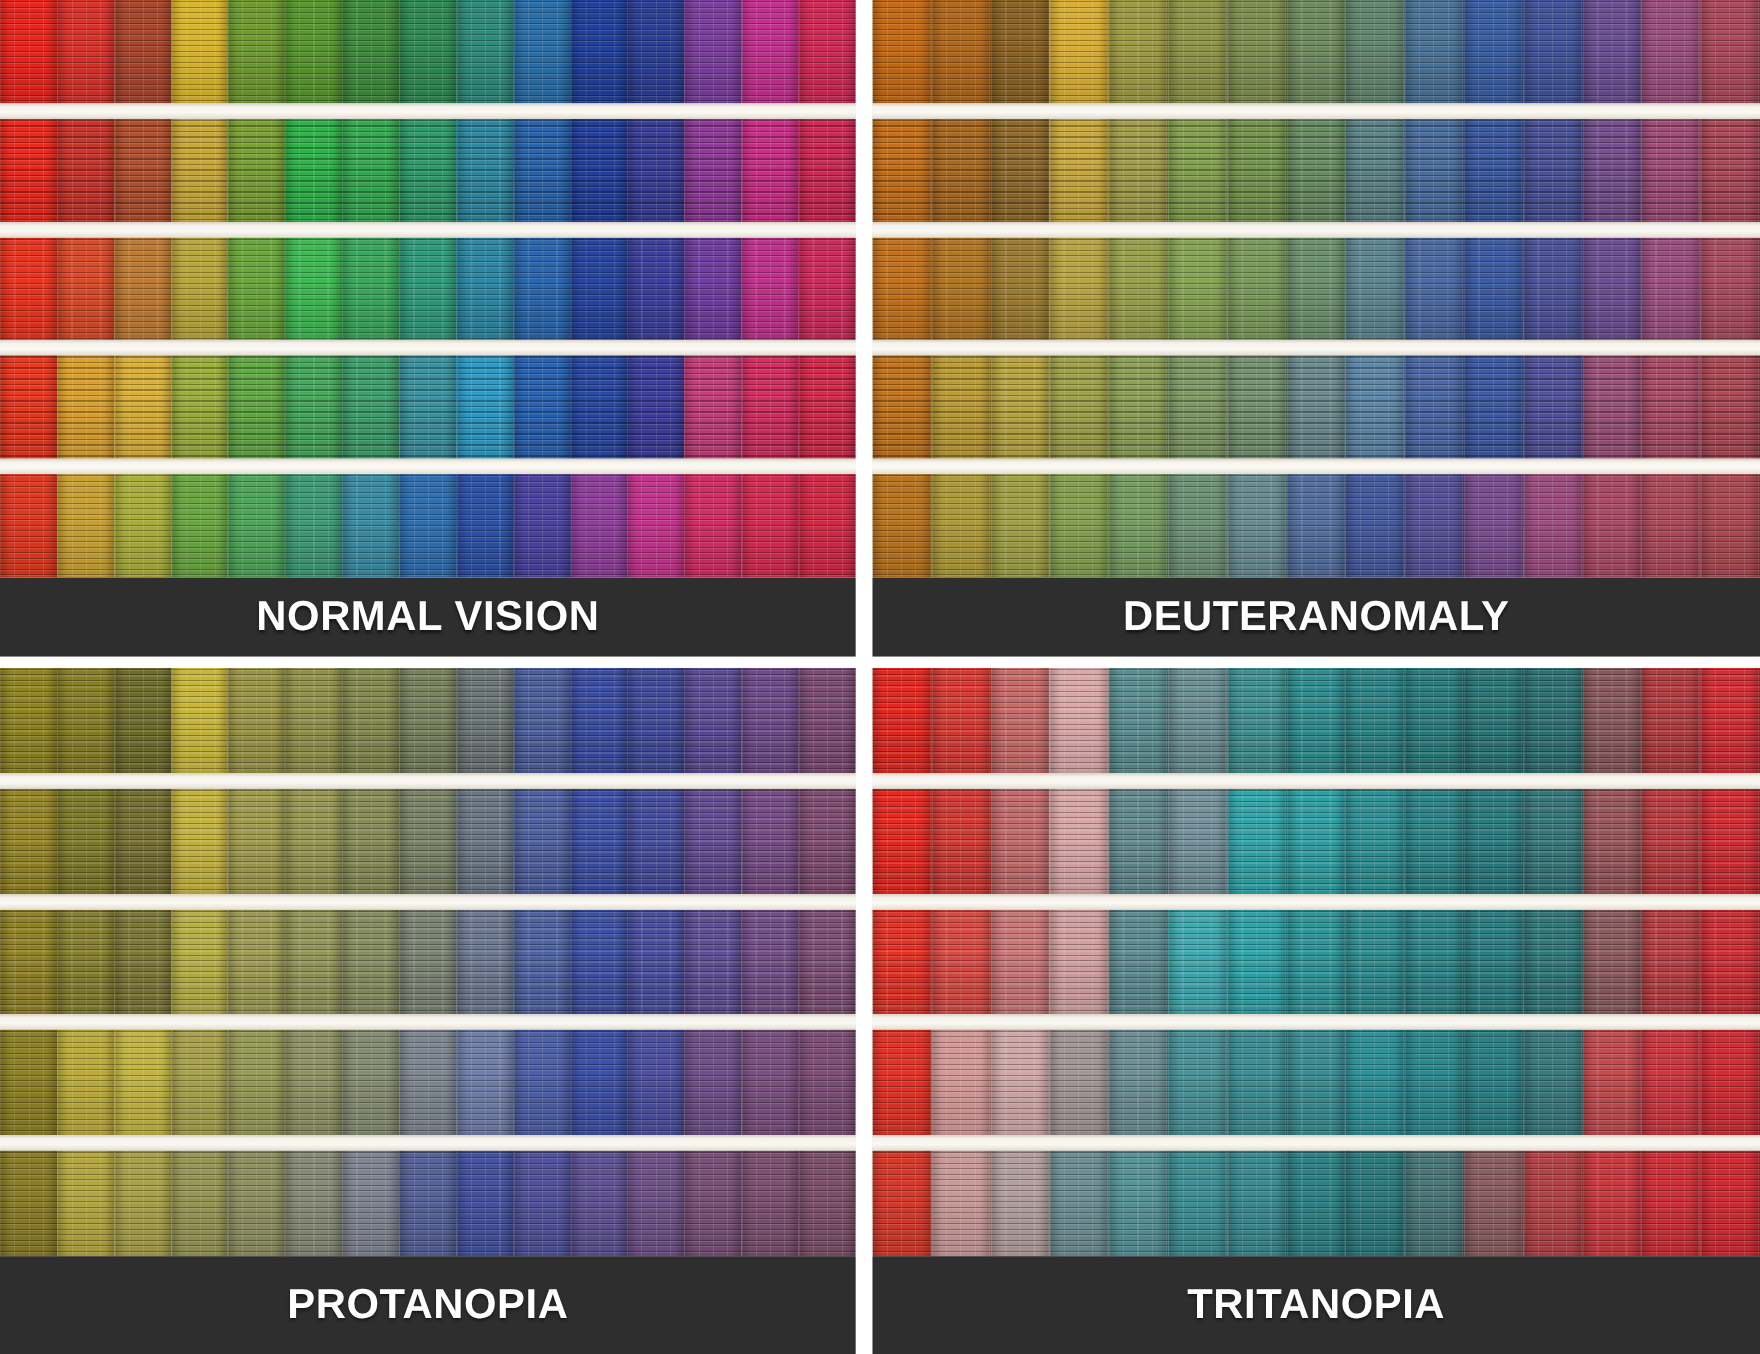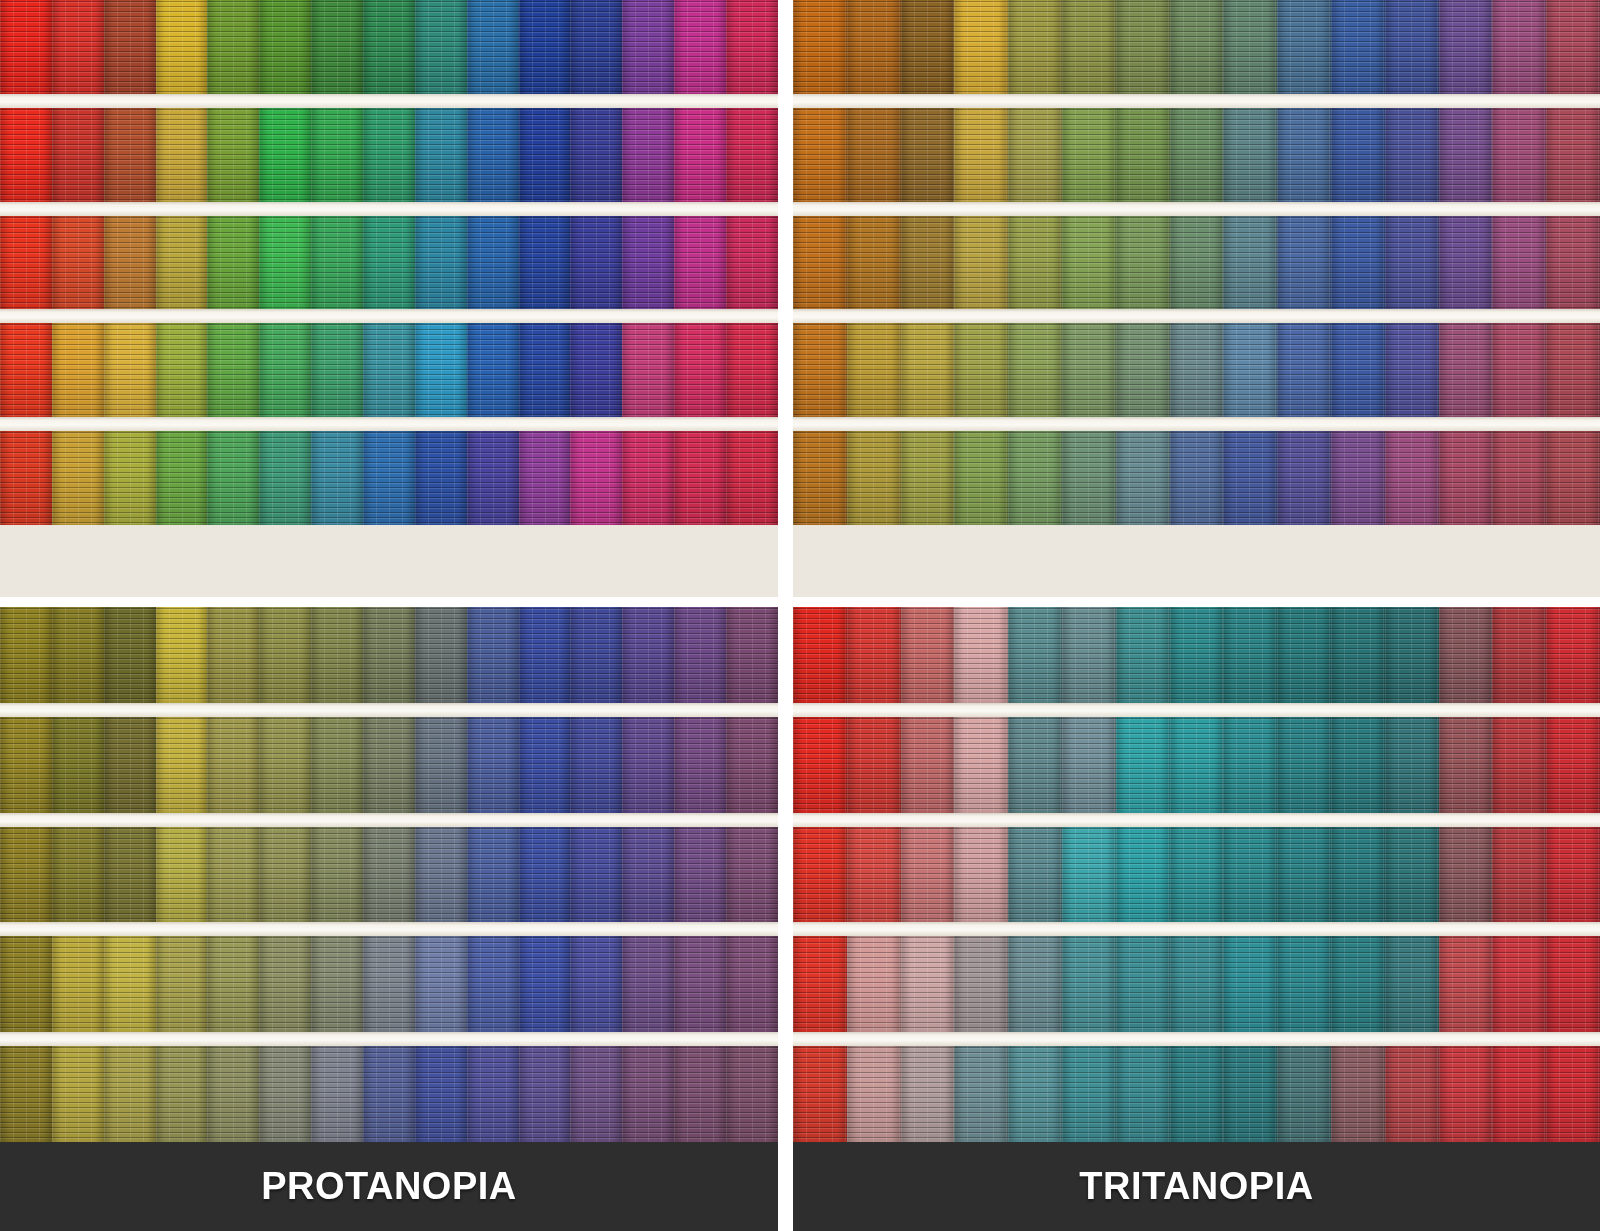--- a/index.html
+++ b/index.html
@@ -221,20 +221,23 @@
           <div class="swatch" style="background: linear-gradient(rgb(47, 111, 176) 0%, rgb(47, 111, 176) 40%, rgba(0, 0, 0, 0.1) 100%), rgb(47, 111, 176);"></div>
           <div class="swatch" style="background: linear-gradient(rgb(45, 81, 164) 0%, rgb(45, 81, 164) 40%, rgba(0, 0, 0, 0.1) 100%), rgb(45, 81, 164);"></div>
           <div class="swatch" style="background: linear-gradient(rgb(74, 68, 158) 0%, rgb(74, 68, 158) 40%, rgba(0, 0, 0, 0.1) 100%), rgb(74, 68, 158);"></div>
           <div class="swatch" style="background: linear-gradient(rgb(142, 63, 154) 0%, rgb(142, 63, 154) 40%, rgba(0, 0, 0, 0.1) 100%), rgb(142, 63, 154);"></div>
           <div class="swatch" style="background: linear-gradient(rgb(194, 53, 140) 0%, rgb(194, 53, 140) 40%, rgba(0, 0, 0, 0.1) 100%), rgb(194, 53, 140);"></div>
           <div class="swatch" style="background: linear-gradient(rgb(207, 47, 100) 0%, rgb(207, 47, 100) 40%, rgba(0, 0, 0, 0.1) 100%), rgb(207, 47, 100);"></div>
           <div class="swatch" style="background: linear-gradient(rgb(211, 44, 82) 0%, rgb(211, 44, 82) 40%, rgba(0, 0, 0, 0.1) 100%), rgb(211, 44, 82);"></div>
           <div class="swatch" style="background: linear-gradient(rgb(208, 42, 70) 0%, rgb(208, 42, 70) 40%, rgba(0, 0, 0, 0.1) 100%), rgb(208, 42, 70);"></div>
         </div>
       </div>
+    <div class="label-bar">
+      <span class="label-text">NORMAL VISION</span>
+    </div>
   </div>
 
   <div class="gutter-v"></div>
 
   <div class="panel tr">
     <div class="shelves">
         <div class="shelf" style="top: 0px; height: 93.8px;">
           <div class="swatch" style="background: linear-gradient(rgb(196, 106, 20) 0%, rgb(196, 106, 20) 40%, rgba(0, 0, 0, 0.1) 100%), rgb(196, 106, 20);"></div>
           <div class="swatch" style="background: linear-gradient(rgb(176, 104, 28) 0%, rgb(176, 104, 28) 40%, rgba(0, 0, 0, 0.1) 100%), rgb(176, 104, 28);"></div>
           <div class="swatch" style="background: linear-gradient(rgb(138, 98, 36) 0%, rgb(138, 98, 36) 40%, rgba(0, 0, 0, 0.1) 100%), rgb(138, 98, 36);"></div>
@@ -317,20 +320,23 @@
           <div class="swatch" style="background: linear-gradient(rgb(84, 111, 158) 0%, rgb(84, 111, 158) 40%, rgba(0, 0, 0, 0.1) 100%), rgb(84, 111, 158);"></div>
           <div class="swatch" style="background: linear-gradient(rgb(70, 90, 158) 0%, rgb(70, 90, 158) 40%, rgba(0, 0, 0, 0.1) 100%), rgb(70, 90, 158);"></div>
           <div class="swatch" style="background: linear-gradient(rgb(87, 82, 152) 0%, rgb(87, 82, 152) 40%, rgba(0, 0, 0, 0.1) 100%), rgb(87, 82, 152);"></div>
           <div class="swatch" style="background: linear-gradient(rgb(122, 79, 144) 0%, rgb(122, 79, 144) 40%, rgba(0, 0, 0, 0.1) 100%), rgb(122, 79, 144);"></div>
           <div class="swatch" style="background: linear-gradient(rgb(156, 78, 128) 0%, rgb(156, 78, 128) 40%, rgba(0, 0, 0, 0.1) 100%), rgb(156, 78, 128);"></div>
           <div class="swatch" style="background: linear-gradient(rgb(169, 75, 102) 0%, rgb(169, 75, 102) 40%, rgba(0, 0, 0, 0.1) 100%), rgb(169, 75, 102);"></div>
           <div class="swatch" style="background: linear-gradient(rgb(172, 74, 90) 0%, rgb(172, 74, 90) 40%, rgba(0, 0, 0, 0.1) 100%), rgb(172, 74, 90);"></div>
           <div class="swatch" style="background: linear-gradient(rgb(170, 74, 82) 0%, rgb(170, 74, 82) 40%, rgba(0, 0, 0, 0.1) 100%), rgb(170, 74, 82);"></div>
         </div>
       </div>
+    <div class="label-bar">
+      <span class="label-text">DEUTERANOMALY</span>
+    </div>
   </div>
 
   <div class="gutter-h"></div>
 
   <div class="panel br">
     <div class="shelves">
         <div class="shelf" style="top: 0px; height: 95.8px;">
           <div class="swatch" style="background: linear-gradient(rgb(224, 40, 32) 0%, rgb(224, 40, 32) 40%, rgba(0, 0, 0, 0.1) 100%), rgb(224, 40, 32);"></div>
           <div class="swatch" style="background: linear-gradient(rgb(214, 58, 52) 0%, rgb(214, 58, 52) 40%, rgba(0, 0, 0, 0.1) 100%), rgb(214, 58, 52);"></div>
           <div class="swatch" style="background: linear-gradient(rgb(198, 106, 104) 0%, rgb(198, 106, 104) 40%, rgba(0, 0, 0, 0.1) 100%), rgb(198, 106, 104);"></div>

